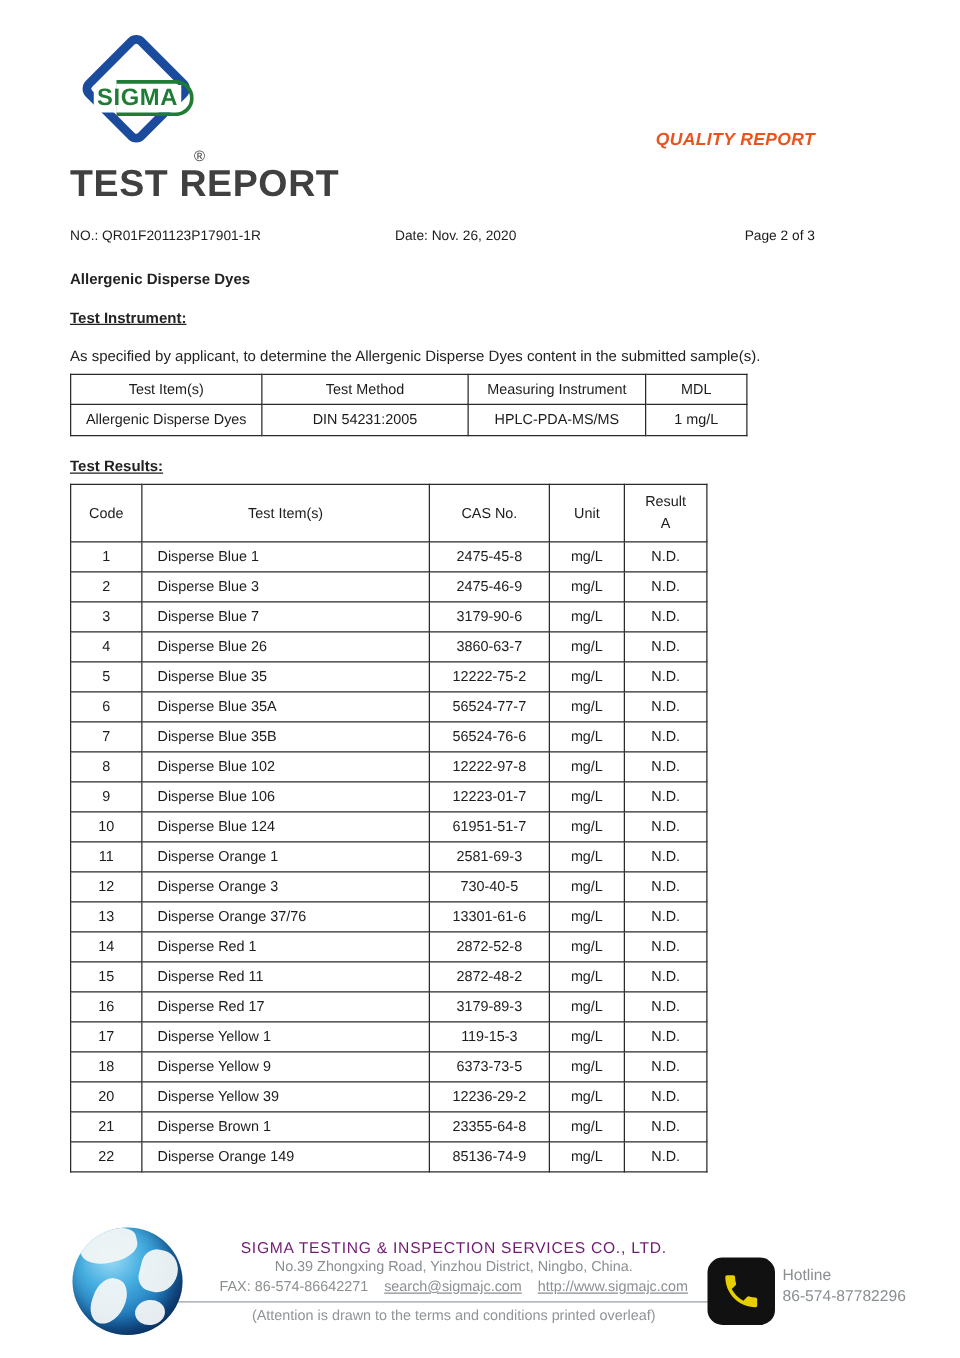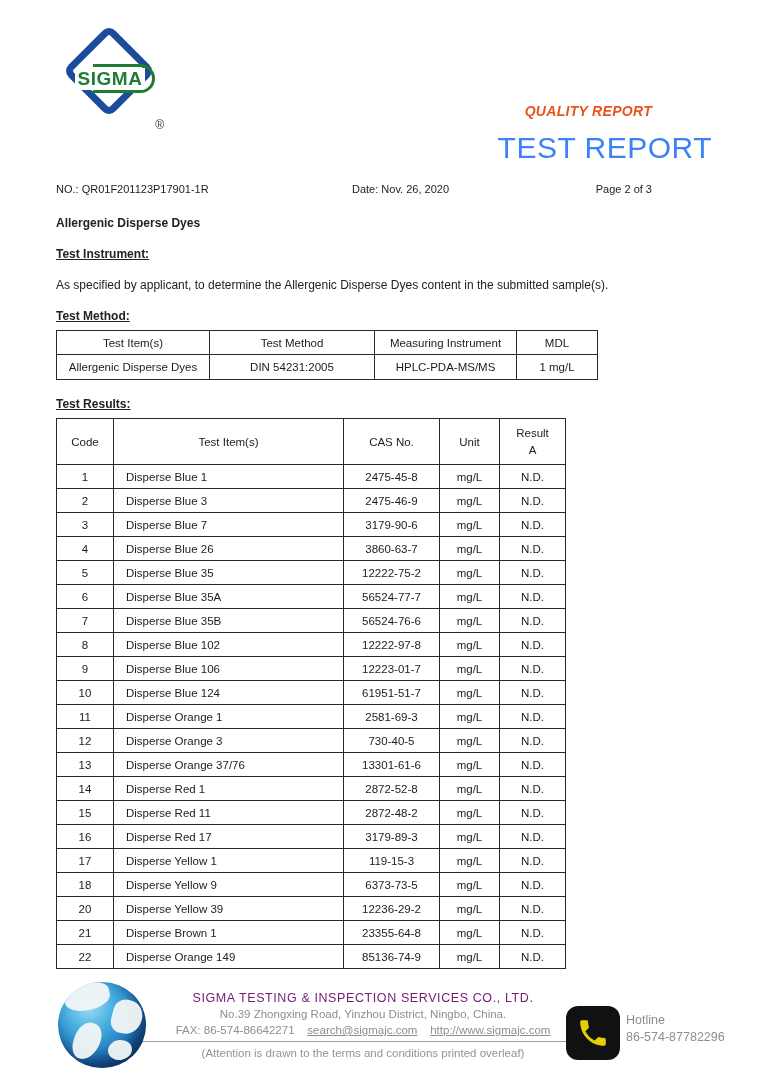--- a/index.html
+++ b/index.html
@@ -14,27 +14,27 @@
     border:7px solid #1b4b9c; border-radius:9px; transform:rotate(45deg); }
   .logo-text { position:absolute; left:0; top:44px; width:112px; text-align:center;
     font-weight:800; font-size:19px; letter-spacing:.5px; color:#1f7c34;
     background:transparent; }
   .logo-text .word { position:relative; display:inline-block; background:#fff; padding:0 3px; }
   .logo-swoosh { position:absolute; left:26%; right:-14%; top:-16%; bottom:-12%;
     border:3.5px solid #1f7c34; border-left:none; border-radius:0 16px 16px 0; }
   .logo-reg { position:absolute; right:2px; bottom:2px; font-size:12px; color:#3a3a3a; }
   .quality-report { position:absolute; right:0; top:103px; font-size:14px;
     font-weight:bold; font-style:italic; color:#e8541e; letter-spacing:.3px; }
-  .report-title { position:absolute; left:0; width:656px; top:131px; text-align:right;
-    font-size:30px; font-weight:normal; letter-spacing:.5px; color:#3b82f6; }
+  .report-title { position:absolute; left:0; width:656px; top:131px; text-align:left;
+    font-size:30px; font-weight:bold; letter-spacing:.5px; color:#404040; }
 
   
   .info-row { display:flex; justify-content:space-between; align-items:baseline;
     margin-top:11px; font-size:11px; color:#1d1d1d; }
-  .info-row .mid { position:absolute; left:316px;margin-left:36px; }
+  .info-row .mid { position:absolute; left:316px; }
 
   
   .section-title { margin-top:21px; font-size:12px; font-weight:bold; }
   .uheading { margin-top:17px; font-size:12px; font-weight:bold;
     text-decoration:underline; }
   .para { margin-top:17px; font-size:12px; }
 
   
   table { border-collapse:collapse; table-layout:fixed; font-size:11.5px; color:#1c1c1c; }
   th, td { border:1.4px solid #2a2a2a; text-align:center; vertical-align:middle;
@@ -93,21 +93,20 @@
     <span>NO.: QR01F201123P17901-1R</span>
     <span class="mid">Date: Nov. 26, 2020</span>
     <span>Page 2 of 3</span>
   </div>
 
   <div class="section-title">Allergenic Disperse Dyes</div>
 
   <div class="uheading">Test Instrument:</div>
   <div class="para">As specified by applicant, to determine the Allergenic Disperse Dyes content in the submitted sample(s).</div>
 
-  <div class="uheading">Test Method:</div>
 
   <table class="method-table">
     <colgroup>
         <col style="width:153px">
         <col style="width:165px">
         <col style="width:142px">
         <col style="width:81px">
       </colgroup>
     <thead>
       <tr>

